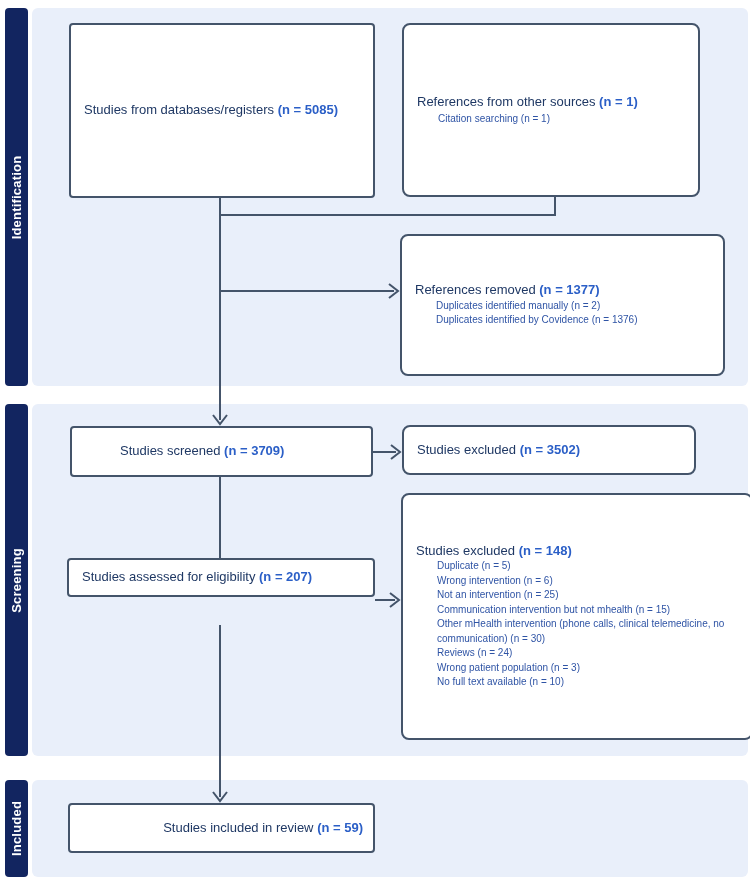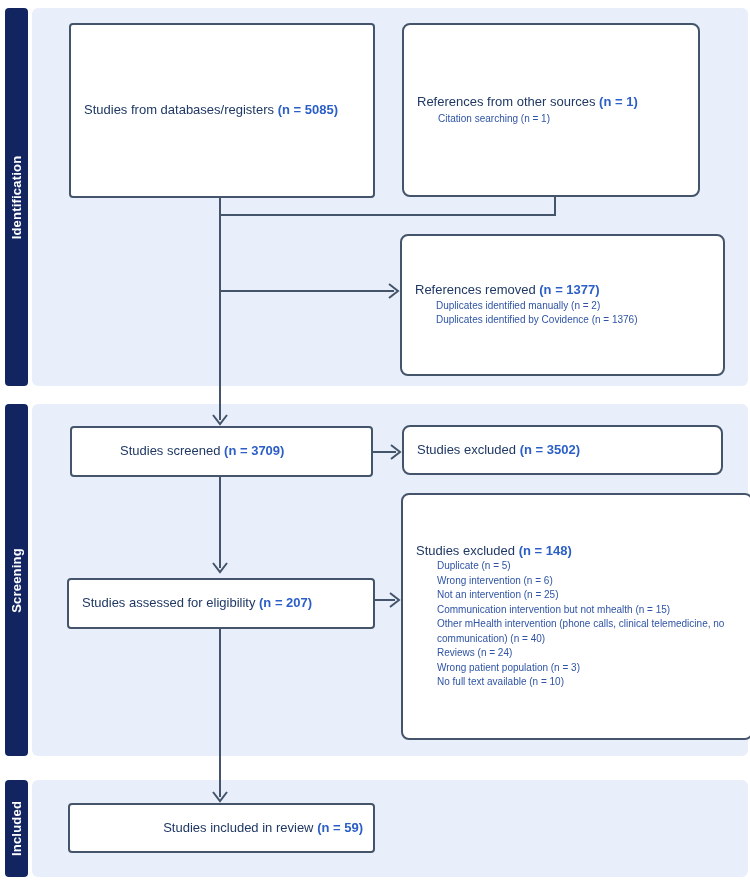--- a/index.html
+++ b/index.html
@@ -82,35 +82,35 @@
   <div class="pbox rd" style="left:400px;top:234px;width:325px;height:142px;">
     <div class="mainline"><span>References removed </span><span class="count">(n = 1377)</span></div>
     <div class="subitem">Duplicates identified manually (n = 2)</div>
     <div class="subitem">Duplicates identified by Covidence (n = 1376)</div>
   </div>
 
   <div class="pbox sq" style="left:70px;top:426px;width:303px;height:51px;padding-left:48px;">
     <div class="mainline"><span>Studies screened </span><span class="count">(n = 3709)</span></div>
   </div>
 
-  <div class="pbox rd" style="left:402px;top:425px;width:321px;height:50px;">
+  <div class="pbox rd" style="left:402px;top:425px;width:294px;height:50px;">
     <div class="mainline"><span>Studies excluded </span><span class="count">(n = 3502)</span></div>
   </div>
 
-  <div class="pbox sq" style="left:67px;top:578px;width:308px;height:51px;">
+  <div class="pbox sq" style="left:67px;top:558px;width:308px;height:39px;">
     <div class="mainline"><span>Studies assessed for eligibility </span><span class="count">(n = 207)</span></div>
   </div>
 
   <div class="pbox rd" style="left:401px;top:493px;width:352px;height:247px;">
     <div class="mainline"><span>Studies excluded </span><span class="count">(n = 148)</span></div>
     <div class="subitem">Duplicate (n = 5)</div>
     <div class="subitem">Wrong intervention (n = 6)</div>
     <div class="subitem">Not an intervention (n = 25)</div>
     <div class="subitem">Communication intervention but not mhealth (n = 15)</div>
-    <div class="subitem">Other mHealth intervention (phone calls, clinical telemedicine, no communication) (n = 40)</div>
+    <div class="subitem">Other mHealth intervention (phone calls, clinical telemedicine, no communication) (n = 30)</div>
     <div class="subitem">Reviews (n = 24)</div>
     <div class="subitem">Wrong patient population (n = 3)</div>
     <div class="subitem">No full text available (n = 10)</div>
   </div>
 
   <div class="pbox sq" style="left:68px;top:803px;width:307px;height:50px;text-align:right;">
     <div class="mainline"><span>Studies included in review </span><span class="count">(n = 59)</span></div>
   </div>
 
 </div>

